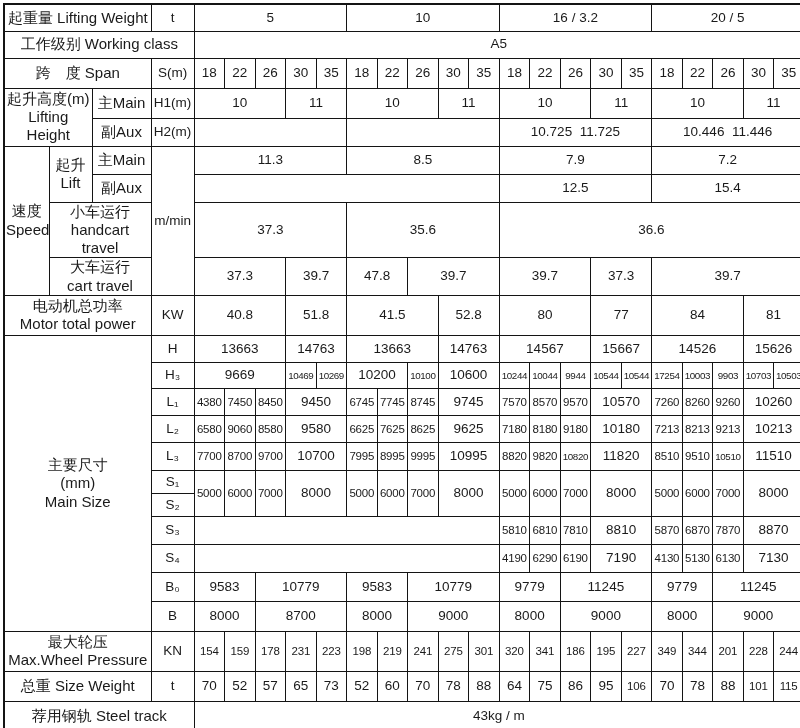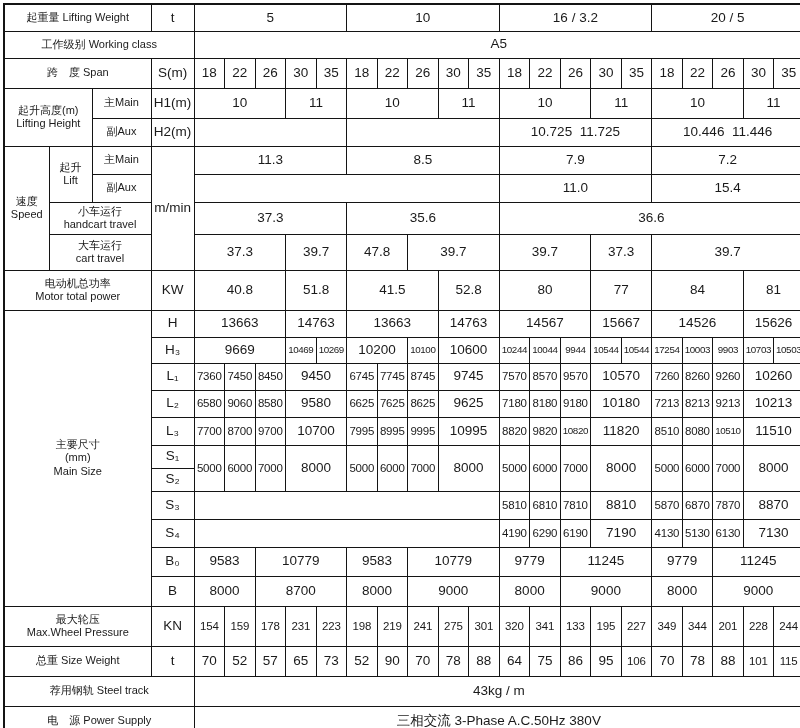--- a/index.html
+++ b/index.html
@@ -15,21 +15,21 @@
     border:1.5px solid #141414;
     text-align:center;
     vertical-align:middle;
     white-space:pre-wrap;
     font-size:13.5px;
     line-height:1.22;
     padding:0 1px;
     overflow:hidden;
   }
   table[data-name="crane-spec-table"]{border:2px solid #141414;}
-  td.lab{font-size:11px;}
+  td.lab{font-size:15px;}
   td.md{font-size:11.5px;letter-spacing:-0.2px;}
   td.sm{font-size:9.8px;letter-spacing:-0.4px;margin-top:8px;}
   tr[data-name="row-lifting-weight"]{height:27px;}
   tr[data-name="row-working-class"]{height:27px;}
   tr[data-name="row-span"]{height:30px;}
   tr[data-name="row-h1"]{height:30px;}
   tr[data-name="row-h2"]{height:28px;}
   tr[data-name="row-speed-main"]{height:28px;}
   tr[data-name="row-speed-aux"]{height:28px;}
   tr[data-name="row-handcart"]{height:32px;}
@@ -148,21 +148,21 @@
         <td class="lab" data-name="row-speed-main-c2">主Main</td>
         <td rowspan="4" data-name="row-speed-main-c3">m/min</td>
         <td colspan="5" data-name="row-speed-main-c4">11.3</td>
         <td colspan="5" data-name="row-speed-main-c5">8.5</td>
         <td colspan="5" data-name="row-speed-main-c6">7.9</td>
         <td colspan="5" data-name="row-speed-main-c7">7.2</td>
       </tr>
       <tr data-name="row-speed-aux">
         <td class="lab" data-name="row-speed-aux-c0">副Aux</td>
         <td colspan="10" data-name="row-speed-aux-c1"></td>
-        <td colspan="5" data-name="row-speed-aux-c2">11.0</td>
+        <td colspan="5" data-name="row-speed-aux-c2">12.5</td>
         <td colspan="5" data-name="row-speed-aux-c3">15.4</td>
       </tr>
       <tr data-name="row-handcart">
         <td colspan="2" class="lab" data-name="row-handcart-c0">小车运行
 handcart travel</td>
         <td colspan="5" data-name="row-handcart-c1">37.3</td>
         <td colspan="5" data-name="row-handcart-c2">35.6</td>
         <td colspan="10" data-name="row-handcart-c3">36.6</td>
       </tr>
       <tr data-name="row-cart">
@@ -217,21 +217,21 @@
         <td class="sm" data-name="row-h3-c10">10544</td>
         <td class="sm" data-name="row-h3-c11">10544</td>
         <td class="sm" data-name="row-h3-c12">17254</td>
         <td class="sm" data-name="row-h3-c13">10003</td>
         <td class="sm" data-name="row-h3-c14">9903</td>
         <td class="sm" data-name="row-h3-c15">10703</td>
         <td class="sm" data-name="row-h3-c16">10503</td>
       </tr>
       <tr data-name="row-l1">
         <td data-name="row-l1-c0">L₁</td>
-        <td class="md" data-name="row-l1-c1">7360</td>
+        <td class="md" data-name="row-l1-c1">4380</td>
         <td class="md" data-name="row-l1-c2">7450</td>
         <td class="md" data-name="row-l1-c3">8450</td>
         <td colspan="2" data-name="row-l1-c4">9450</td>
         <td class="md" data-name="row-l1-c5">6745</td>
         <td class="md" data-name="row-l1-c6">7745</td>
         <td class="md" data-name="row-l1-c7">8745</td>
         <td colspan="2" data-name="row-l1-c8">9745</td>
         <td class="md" data-name="row-l1-c9">7570</td>
         <td class="md" data-name="row-l1-c10">8570</td>
         <td class="md" data-name="row-l1-c11">9570</td>
@@ -268,21 +268,21 @@
         <td colspan="2" data-name="row-l3-c4">10700</td>
         <td class="md" data-name="row-l3-c5">7995</td>
         <td class="md" data-name="row-l3-c6">8995</td>
         <td class="md" data-name="row-l3-c7">9995</td>
         <td colspan="2" data-name="row-l3-c8">10995</td>
         <td class="md" data-name="row-l3-c9">8820</td>
         <td class="md" data-name="row-l3-c10">9820</td>
         <td class="sm" data-name="row-l3-c11">10820</td>
         <td colspan="2" data-name="row-l3-c12">11820</td>
         <td class="md" data-name="row-l3-c13">8510</td>
-        <td class="md" data-name="row-l3-c14">8080</td>
+        <td class="md" data-name="row-l3-c14">9510</td>
         <td class="sm" data-name="row-l3-c15">10510</td>
         <td colspan="2" data-name="row-l3-c16">11510</td>
       </tr>
       <tr data-name="row-s1">
         <td data-name="row-s1-c0">S₁</td>
         <td rowspan="2" class="md" data-name="row-s1-c1">5000</td>
         <td rowspan="2" class="md" data-name="row-s1-c2">6000</td>
         <td rowspan="2" class="md" data-name="row-s1-c3">7000</td>
         <td colspan="2" rowspan="2" data-name="row-s1-c4">8000</td>
         <td rowspan="2" class="md" data-name="row-s1-c5">5000</td>
@@ -356,39 +356,39 @@
         <td class="md" data-name="row-wheel-c4">178</td>
         <td class="md" data-name="row-wheel-c5">231</td>
         <td class="md" data-name="row-wheel-c6">223</td>
         <td class="md" data-name="row-wheel-c7">198</td>
         <td class="md" data-name="row-wheel-c8">219</td>
         <td class="md" data-name="row-wheel-c9">241</td>
         <td class="md" data-name="row-wheel-c10">275</td>
         <td class="md" data-name="row-wheel-c11">301</td>
         <td class="md" data-name="row-wheel-c12">320</td>
         <td class="md" data-name="row-wheel-c13">341</td>
-        <td class="md" data-name="row-wheel-c14">133</td>
+        <td class="md" data-name="row-wheel-c14">186</td>
         <td class="md" data-name="row-wheel-c15">195</td>
         <td class="md" data-name="row-wheel-c16">227</td>
         <td class="md" data-name="row-wheel-c17">349</td>
         <td class="md" data-name="row-wheel-c18">344</td>
         <td class="md" data-name="row-wheel-c19">201</td>
         <td class="md" data-name="row-wheel-c20">228</td>
         <td class="md" data-name="row-wheel-c21">244</td>
       </tr>
       <tr data-name="row-weight">
         <td colspan="3" class="lab" data-name="row-weight-c0">总重 Size Weight</td>
         <td data-name="row-weight-c1">t</td>
         <td data-name="row-weight-c2">70</td>
         <td data-name="row-weight-c3">52</td>
         <td data-name="row-weight-c4">57</td>
         <td data-name="row-weight-c5">65</td>
         <td data-name="row-weight-c6">73</td>
         <td data-name="row-weight-c7">52</td>
-        <td data-name="row-weight-c8">90</td>
+        <td data-name="row-weight-c8">60</td>
         <td data-name="row-weight-c9">70</td>
         <td data-name="row-weight-c10">78</td>
         <td data-name="row-weight-c11">88</td>
         <td data-name="row-weight-c12">64</td>
         <td data-name="row-weight-c13">75</td>
         <td data-name="row-weight-c14">86</td>
         <td data-name="row-weight-c15">95</td>
         <td class="md" data-name="row-weight-c16">106</td>
         <td data-name="row-weight-c17">70</td>
         <td data-name="row-weight-c18">78</td>

